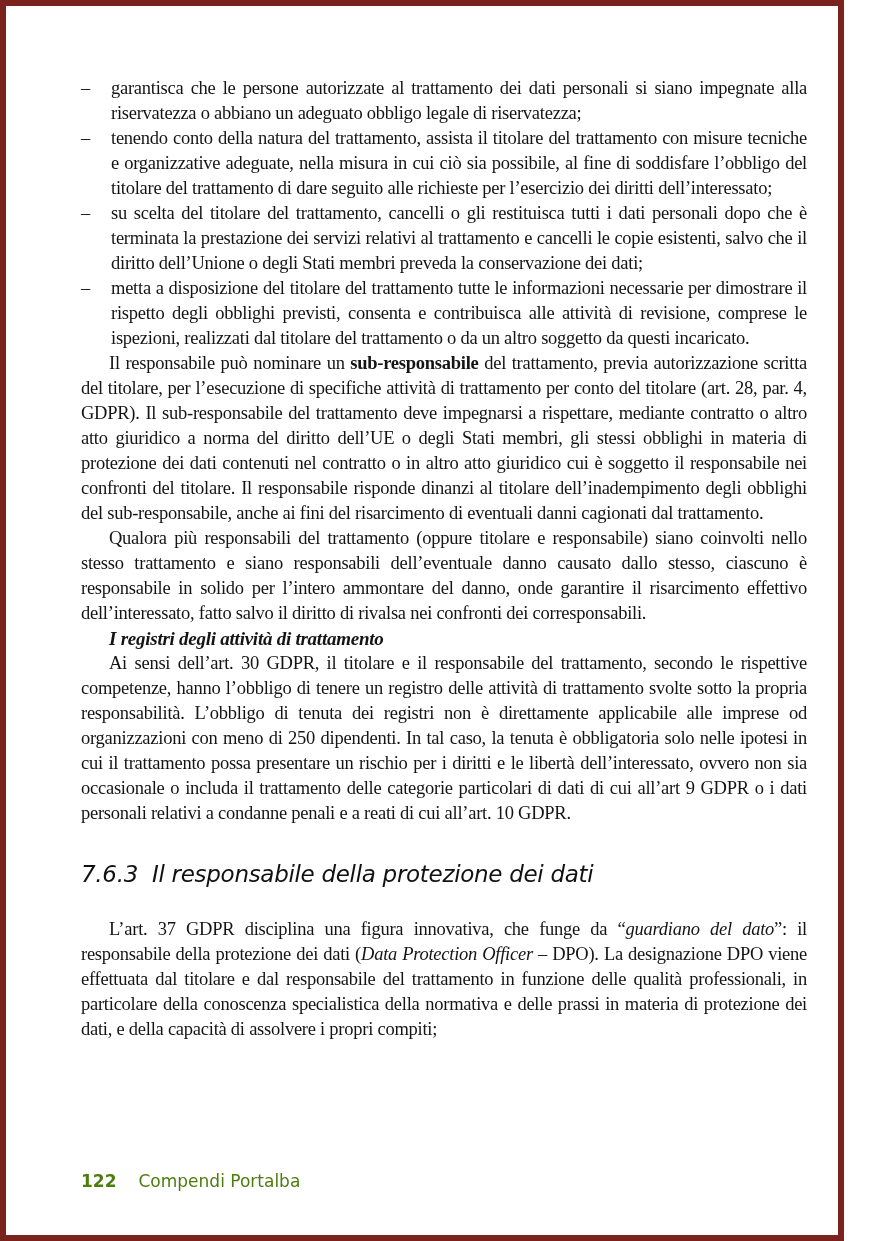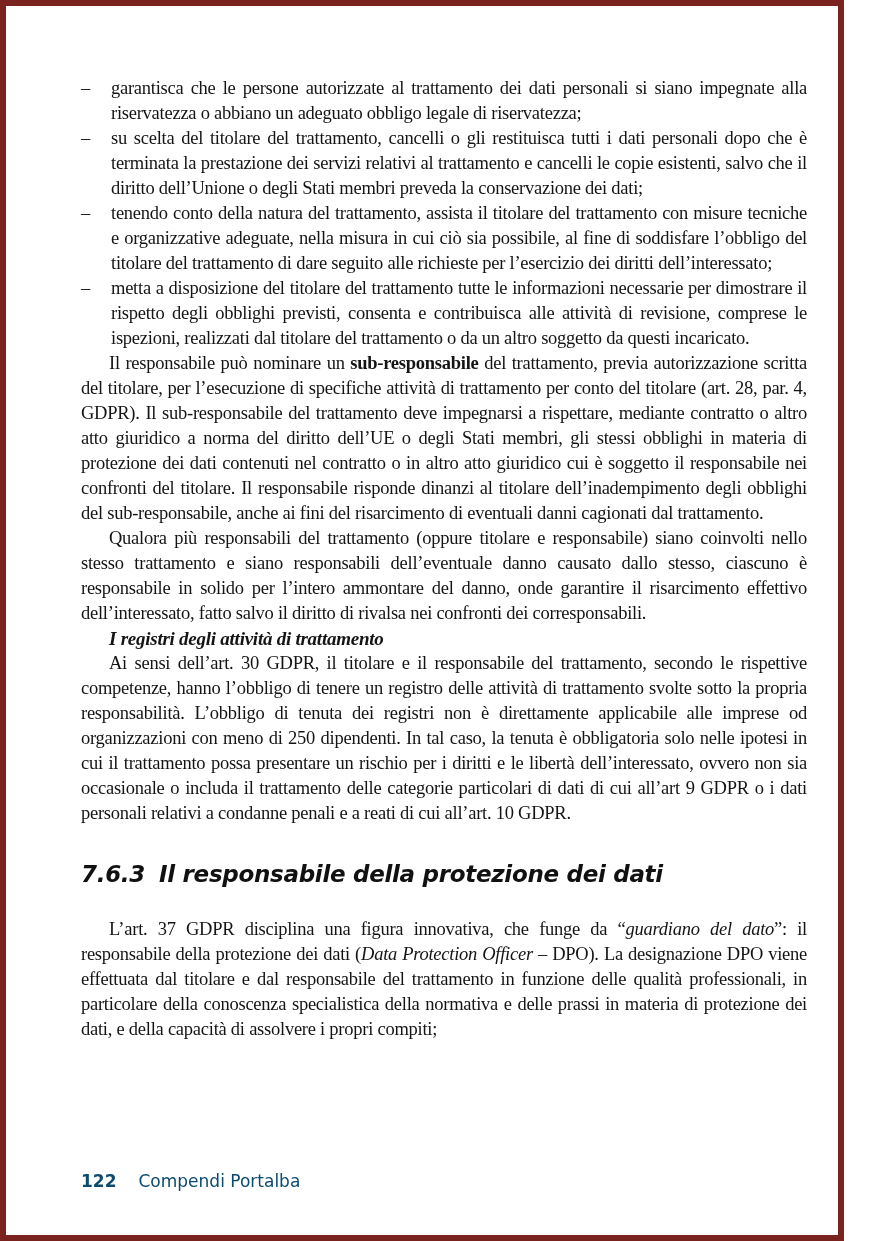--- a/index.html
+++ b/index.html
@@ -39,48 +39,48 @@
   .para { text-indent: 28px; text-align: justify; }
   .subheading {
     font-weight: bold;
     font-style: italic;
     text-indent: 28px;
     font-size: 19px;
   }
   .section-heading {
     font-family: "DejaVu Sans", "Liberation Sans", sans-serif;
     font-style: italic;
-    font-weight: bold;
+    font-weight: normal;
     font-size: 23px;
     letter-spacing: -0.3px;
     margin-top: 36px;
     margin-bottom: 30px;
     color: #111111;
   }
   .section-heading .sec-num { margin-right: 14px; }
   .footer {
     position: absolute;
     left: 75px;
     bottom: 44px;
     font-family: "DejaVu Sans", "Liberation Sans", sans-serif;
     font-size: 17px;
-    color: #0c4a6e;
+    color: #4d7c0f;
   }
   .footer .pagenum { font-weight: bold; margin-right: 22px; }
 </style>
 </head>
 <body>
 
 <div class="frame">
   <div class="content body-text">
 
     <div class="bullet-list">
       <div class="bullet-item"><span class="dash">–</span><span>garantisca che le persone autorizzate al trattamento dei dati personali si siano impegnate alla riservatezza o abbiano un adeguato obbligo legale di riservatezza;</span></div>
+      <div class="bullet-item"><span class="dash">–</span><span>tenendo conto della natura del trattamento, assista il titolare del trattamento con misure tecniche e organizzative adeguate, nella misura in cui ciò sia possibile, al fine di soddisfare l’obbligo del titolare del trattamento di dare seguito alle richieste per l’esercizio dei diritti dell’interessato;</span></div>
       <div class="bullet-item"><span class="dash">–</span><span>su scelta del titolare del trattamento, cancelli o gli restituisca tutti i dati personali dopo che è terminata la prestazione dei servizi relativi al trattamento e cancelli le copie esistenti, salvo che il diritto dell’Unione o degli Stati membri preveda la conservazione dei dati;</span></div>
-      <div class="bullet-item"><span class="dash">–</span><span>tenendo conto della natura del trattamento, assista il titolare del trattamento con misure tecniche e organizzative adeguate, nella misura in cui ciò sia possibile, al fine di soddisfare l’obbligo del titolare del trattamento di dare seguito alle richieste per l’esercizio dei diritti dell’interessato;</span></div>
       <div class="bullet-item"><span class="dash">–</span><span>metta a disposizione del titolare del trattamento tutte le informazioni necessarie per dimostrare il rispetto degli obblighi previsti, consenta e contribuisca alle attività di revisione, comprese le ispezioni, realizzati dal titolare del trattamento o da un altro soggetto da questi incaricato.</span></div>
     </div>
 
     <p class="para"><span>Il responsabile può nominare un </span><b>sub-responsabile</b><span> del trattamento, previa autorizzazione scritta del titolare, per l’esecuzione di specifiche attività di trattamento per conto del titolare (art. 28, par. 4, GDPR). Il sub-responsabile del trattamento deve impegnarsi a rispettare, mediante contratto o altro atto giuridico a norma del diritto dell’UE o degli Stati membri, gli stessi obblighi in materia di protezione dei dati contenuti nel contratto o in altro atto giuridico cui è soggetto il responsabile nei confronti del titolare. Il responsabile risponde dinanzi al titolare dell’inadempimento degli obblighi del sub-responsabile, anche ai fini del risarcimento di eventuali danni cagionati dal trattamento.</span></p>
 
     <p class="para">Qualora più responsabili del trattamento (oppure titolare e responsabile) siano coinvolti nello stesso trattamento e siano responsabili dell’eventuale danno causato dallo stesso, ciascuno è responsabile in solido per l’intero ammontare del danno, onde garantire il risarcimento effettivo dell’interessato, fatto salvo il diritto di rivalsa nei confronti dei corresponsabili.</p>
 
     <p class="subheading">I registri degli attività di trattamento</p>
 
     <p class="para">Ai sensi dell’art. 30 GDPR, il titolare e il responsabile del trattamento, secondo le rispettive competenze, hanno l’obbligo di tenere un registro delle attività di trattamento svolte sotto la propria responsabilità. L’obbligo di tenuta dei registri non è direttamente applicabile alle imprese od organizzazioni con meno di 250 dipendenti. In tal caso, la tenuta è obbligatoria solo nelle ipotesi in cui il trattamento possa presentare un rischio per i diritti e le libertà dell’interessato, ovvero non sia occasionale o includa il trattamento delle categorie particolari di dati di cui all’art 9 GDPR o i dati personali relativi a condanne penali e a reati di cui all’art. 10 GDPR.</p>

